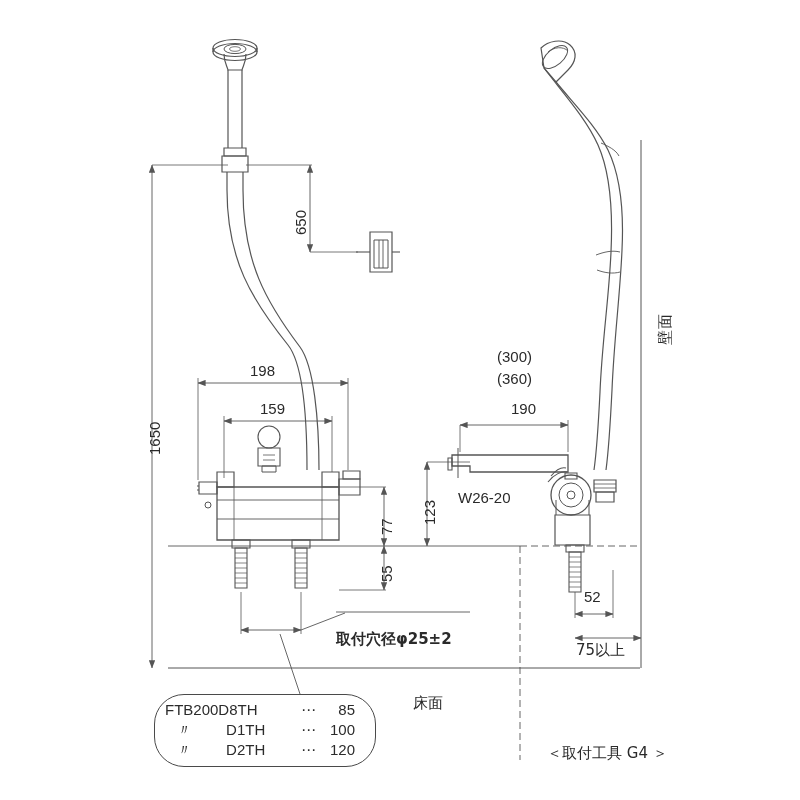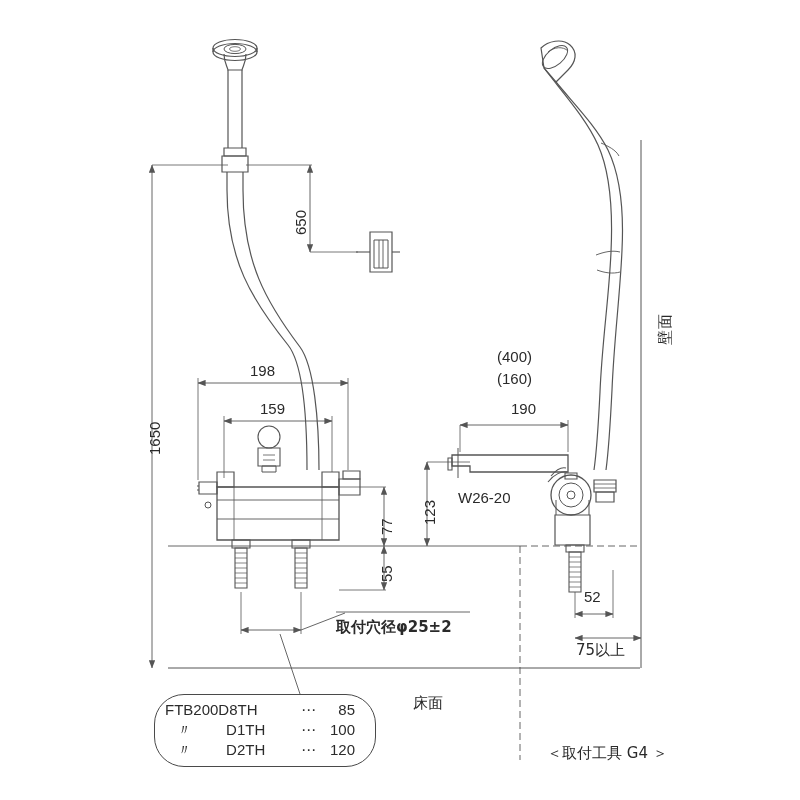--- a/index.html
+++ b/index.html
@@ -2,21 +2,21 @@
 <html><head>
 <meta charset="utf-8">
 <style>
   html,body{margin:0;padding:0;background:#ffffff;}
   body{width:800px;height:800px;overflow:hidden;
        font-family:"Liberation Sans","DejaVu Sans",sans-serif;color:#2b2b2b;}
   #stage{position:relative;width:800px;height:800px;background:#fff;}
   svg.layer{position:absolute;left:0;top:0;width:800px;height:800px;}
   .lbl{position:absolute;white-space:nowrap;font-size:15px;color:#2a2a2a;
        font-family:"Liberation Sans","DejaVu Sans",sans-serif;letter-spacing:0px;}
-  .lbl.b{font-weight:bold;}
+  .lbl.b{font-weight:bold;margin-top:12px;}
   .rot{transform:rotate(-90deg);transform-origin:left top;}
   .jp{font-family:"DejaVu Sans","Liberation Sans",sans-serif;}
   .tblbox{position:absolute;border:1.6px solid #4a4a4a;border-radius:3px;
           background:#fff;padding:5px 10px 6px 10px;}
   .tblrow{display:flex;align-items:baseline;font-size:15px;line-height:20px;
           font-family:"Liberation Sans","DejaVu Sans",sans-serif;}
   .tc1{width:112px;text-align:left;}
   .tc1.ind{text-align:center;}
   .tc2{width:38px;text-align:right;letter-spacing:-1px;}
   .tc3{width:40px;text-align:right;}
@@ -208,23 +208,23 @@
   <div class="lbl" style="left:250px;top:362px;">198</div>
 
   <div class="lbl" style="left:260px;top:400px;">159</div>
 
   <div class="lbl rot" style="left:378px;top:535px;">77</div>
 
   <div class="lbl rot" style="left:378px;top:582px;">55</div>
 
   <div class="lbl rot" style="left:421px;top:525px;">123</div>
 
-  <div class="lbl" style="left:497px;top:348px;">(400)</div>
-
-  <div class="lbl" style="left:497px;top:370px;">(160)</div>
+  <div class="lbl" style="left:497px;top:348px;">(300)</div>
+
+  <div class="lbl" style="left:497px;top:370px;">(360)</div>
 
   <div class="lbl" style="left:505px;top:400px;margin-left:6px;">190</div>
 
   <div class="lbl" style="left:584px;top:588px;">52</div>
 
   <div class="lbl jp" style="left:576px;top:641px;">75以上</div>
 
   <div class="lbl jp b" style="left:336px;top:618px;font-size:15px;">取付穴径φ25±2</div>
 
   <div class="lbl" style="left:458px;top:489px;font-size:15px;">W26-20</div>

